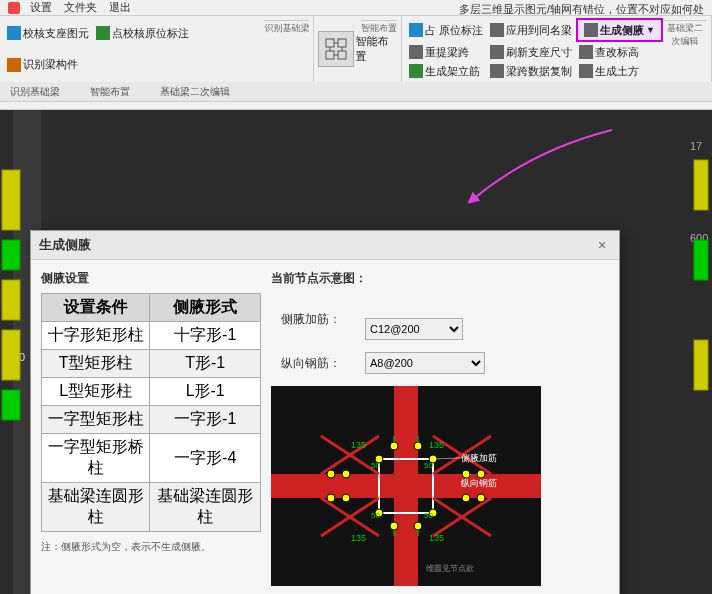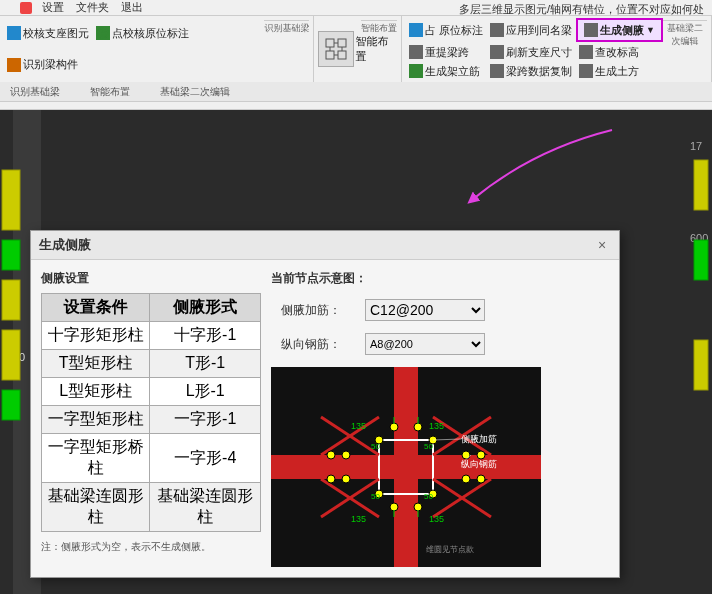--- a/index.html
+++ b/index.html
@@ -242,21 +242,21 @@
   </style>
 </head>
 <body>
 
 <div class="toolbar">
 
   <div class="toolbar-warning">多层三维显示图元/轴网有错位，位置不对应如何处</div>
 
   <div style="background:#f0f0f0; width:100%; display:flex; flex-direction:column;">
 
-    <div style="height:16px; background:#f0f0f0; display:flex; align-items:center; padding:0 20px; border-bottom:1px solid #ccc; gap:4px;">
+    <div style="height:16px; background:#f0f0f0; display:flex; align-items:center; padding:0 8px; border-bottom:1px solid #ccc; gap:4px;">
       <span style="width:12px;height:12px;background:#e44;border-radius:2px;display:inline-block;margin-right:2px;"></span>
       <button class="toolbar-btn">设置</button>
       <button class="toolbar-btn">文件夹</button>
       <button class="toolbar-btn">退出</button>
     </div>
 
     <div style="height:66px; display:flex; align-items:stretch; background:#f0f0f0; position:relative;">
 
       <div class="tb-group" style="min-width:90px;">
         <div class="tb-group-items">
@@ -441,21 +441,21 @@
           </tbody>
         </table>
         <div class="note-text">注：侧腋形式为空，表示不生成侧腋。</div>
       </div>
 
       <div class="right-panel">
         <div class="node-label">当前节点示意图：</div>
 
         <div class="form-row">
           <span class="form-label">侧腋加筋：</span>
-          <select style="width:120px;height:22px;border:1px solid #aaa;font-size:14px;">
+          <select style="width:98px;height:22px;border:1px solid #aaa;font-size:11px;margin-top:19px;">
             <option>C12@200</option>
           </select>
         </div>
         <div class="form-row">
           <span class="form-label">纵向钢筋：</span>
           <select style="width:120px;height:22px;border:1px solid #aaa;font-size:11px;">
             <option>A8@200</option>
           </select>
         </div>
 

